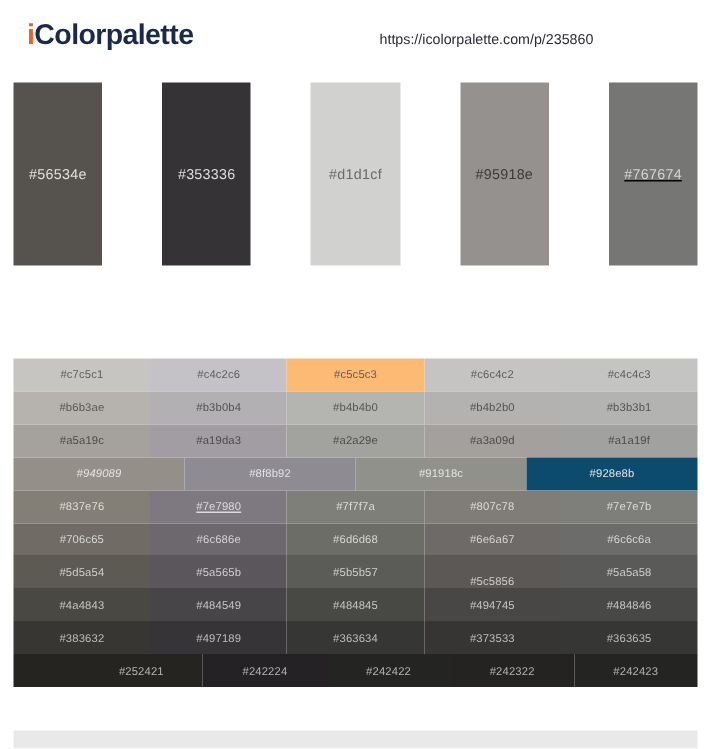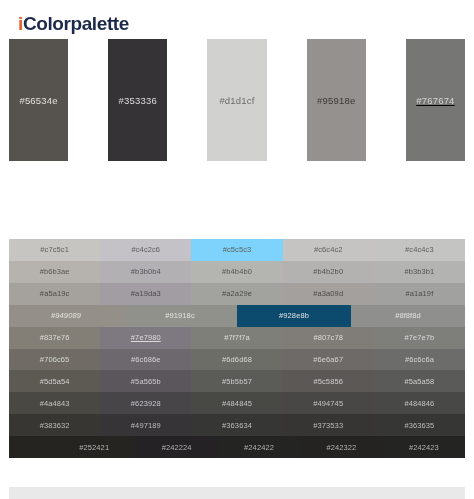--- a/index.html
+++ b/index.html
@@ -24,21 +24,21 @@
   }
   .logo-i { color:#e8622a; }
   .logo-rest { color:#1b2a4a; }
   .url {
     position:absolute; left:253px; top:21px;
     font-size:9.5px; color:#2b2b33; white-space:nowrap;
   }
 
   
   .swatch-strip {
-    position:absolute; left:9px; top:39px;
+    position:absolute; left:9px; top:55px;
     width:456px; height:122px;
     display:flex;
     gap:40px;
   }
   .swatch {
     flex:1 1 0; height:100%;
     display:flex; align-items:center; justify-content:center;
   }
   .swatch-label {
     font-size:9.5px; letter-spacing:0.2px; white-space:nowrap;
@@ -68,20 +68,21 @@
 </style>
 </head>
 <body>
 
 <div class="page">
 
   <div class="header">
     <div class="logo">
       <span class="logo-i">i</span><span class="logo-rest">Colorpalette</span>
     </div>
+    <div class="url">https://icolorpalette.com/p/235860</div>
   </div>
 
   <div class="swatch-strip">
       <div class="swatch" style="background: rgb(86, 83, 78);">
         <span class="swatch-label" style="color: rgb(226, 225, 222);">#56534e</span>
       </div>
       <div class="swatch" style="background: rgb(53, 51, 54);">
         <span class="swatch-label" style="color: rgb(222, 221, 223);">#353336</span>
       </div>
       <div class="swatch" style="background: rgb(209, 209, 207);">
@@ -96,21 +97,21 @@
     </div>
 
   <div class="grid">
       <div class="grid-row">
         <div class="cell" style="background: rgb(199, 197, 193);">
           <span class="cell-label" style="color: rgb(95, 94, 91);">#c7c5c1</span>
         </div>
         <div class="cell" style="background: rgb(196, 194, 198);">
           <span class="cell-label" style="color: rgb(93, 92, 95);">#c4c2c6</span>
         </div>
-        <div class="cell" style="background: #7dd3fc;">
+        <div class="cell" style="background: #fdba74;">
           <span class="cell-label" style="color: rgb(94, 94, 92);">#c5c5c3</span>
         </div>
         <div class="cell" style="background: rgb(198, 196, 194);">
           <span class="cell-label" style="color: rgb(94, 93, 91);">#c6c4c2</span>
         </div>
         <div class="cell" style="background: rgb(196, 196, 195);">
           <span class="cell-label" style="color: rgb(93, 93, 92);">#c4c4c3</span>
         </div>
       </div>
       <div class="grid-row">
@@ -144,29 +145,29 @@
           <span class="cell-label" style="color: rgb(77, 75, 73);">#a3a09d</span>
         </div>
         <div class="cell" style="background: rgb(161, 161, 159);">
           <span class="cell-label" style="color: rgb(76, 76, 74);">#a1a19f</span>
         </div>
       </div>
       <div class="grid-row">
         <div class="cell" style="background: rgb(148, 144, 137);">
           <span class="cell-label" style="color: rgb(228, 227, 224); font-style: italic;">#949089</span>
         </div>
+        <div class="cell" style="background: rgb(143, 139, 146);">
+          <span class="cell-label" style="color: rgb(226, 225, 228);">#8f8b92</span>
+        </div>
         <div class="cell" style="background: rgb(145, 145, 140);">
           <span class="cell-label" style="color: rgb(227, 227, 225);">#91918c</span>
         </div>
         <div class="cell" style="background: #0c4a6e;">
           <span class="cell-label" style="color: rgb(227, 226, 225);">#928e8b</span>
         </div>
-        <div class="cell" style="background: rgb(143, 143, 141);">
-          <span class="cell-label" style="color: rgb(226, 226, 225);">#8f8f8d</span>
-        </div>
       </div>
       <div class="grid-row">
         <div class="cell" style="background: rgb(131, 126, 118);">
           <span class="cell-label" style="color: rgb(221, 221, 217);">#837e76</span>
         </div>
         <div class="cell" style="background: rgb(126, 121, 128);">
           <span class="cell-label" style="color: rgb(219, 218, 221); text-decoration: underline;">#7e7980</span>
         </div>
         <div class="cell" style="background: rgb(127, 127, 122);">
           <span class="cell-label" style="color: rgb(220, 220, 218);">#7f7f7a</span>
@@ -198,33 +199,33 @@
       <div class="grid-row">
         <div class="cell" style="background: rgb(93, 90, 84);">
           <span class="cell-label" style="color: rgb(207, 206, 203);">#5d5a54</span>
         </div>
         <div class="cell" style="background: rgb(90, 86, 91);">
           <span class="cell-label" style="color: rgb(205, 204, 207);">#5a565b</span>
         </div>
         <div class="cell" style="background: rgb(91, 91, 87);">
           <span class="cell-label" style="color: rgb(206, 206, 206);">#5b5b57</span>
         </div>
-        <div class="cell" style="background: rgb(92, 88, 86);">
+        <div class="cell" style="background: rgb(92, 88, 86); align-items: flex-end;">
           <span class="cell-label" style="color: rgb(206, 205, 204);">#5c5856</span>
         </div>
         <div class="cell" style="background: rgb(90, 90, 88);">
           <span class="cell-label" style="color: rgb(205, 205, 204);">#5a5a58</span>
         </div>
       </div>
       <div class="grid-row">
         <div class="cell" style="background: rgb(74, 72, 67);">
           <span class="cell-label" style="color: rgb(198, 197, 194);">#4a4843</span>
         </div>
         <div class="cell" style="background: rgb(72, 69, 73);">
-          <span class="cell-label" style="color: rgb(196, 195, 198);">#623928</span>
+          <span class="cell-label" style="color: rgb(196, 195, 198);">#484549</span>
         </div>
         <div class="cell" style="background: rgb(72, 72, 69);">
           <span class="cell-label" style="color: rgb(197, 197, 195);">#484845</span>
         </div>
         <div class="cell" style="background: rgb(73, 71, 69);">
           <span class="cell-label" style="color: rgb(197, 196, 195);">#494745</span>
         </div>
         <div class="cell" style="background: rgb(72, 72, 70);">
           <span class="cell-label" style="color: rgb(196, 196, 195);">#484846</span>
         </div>

